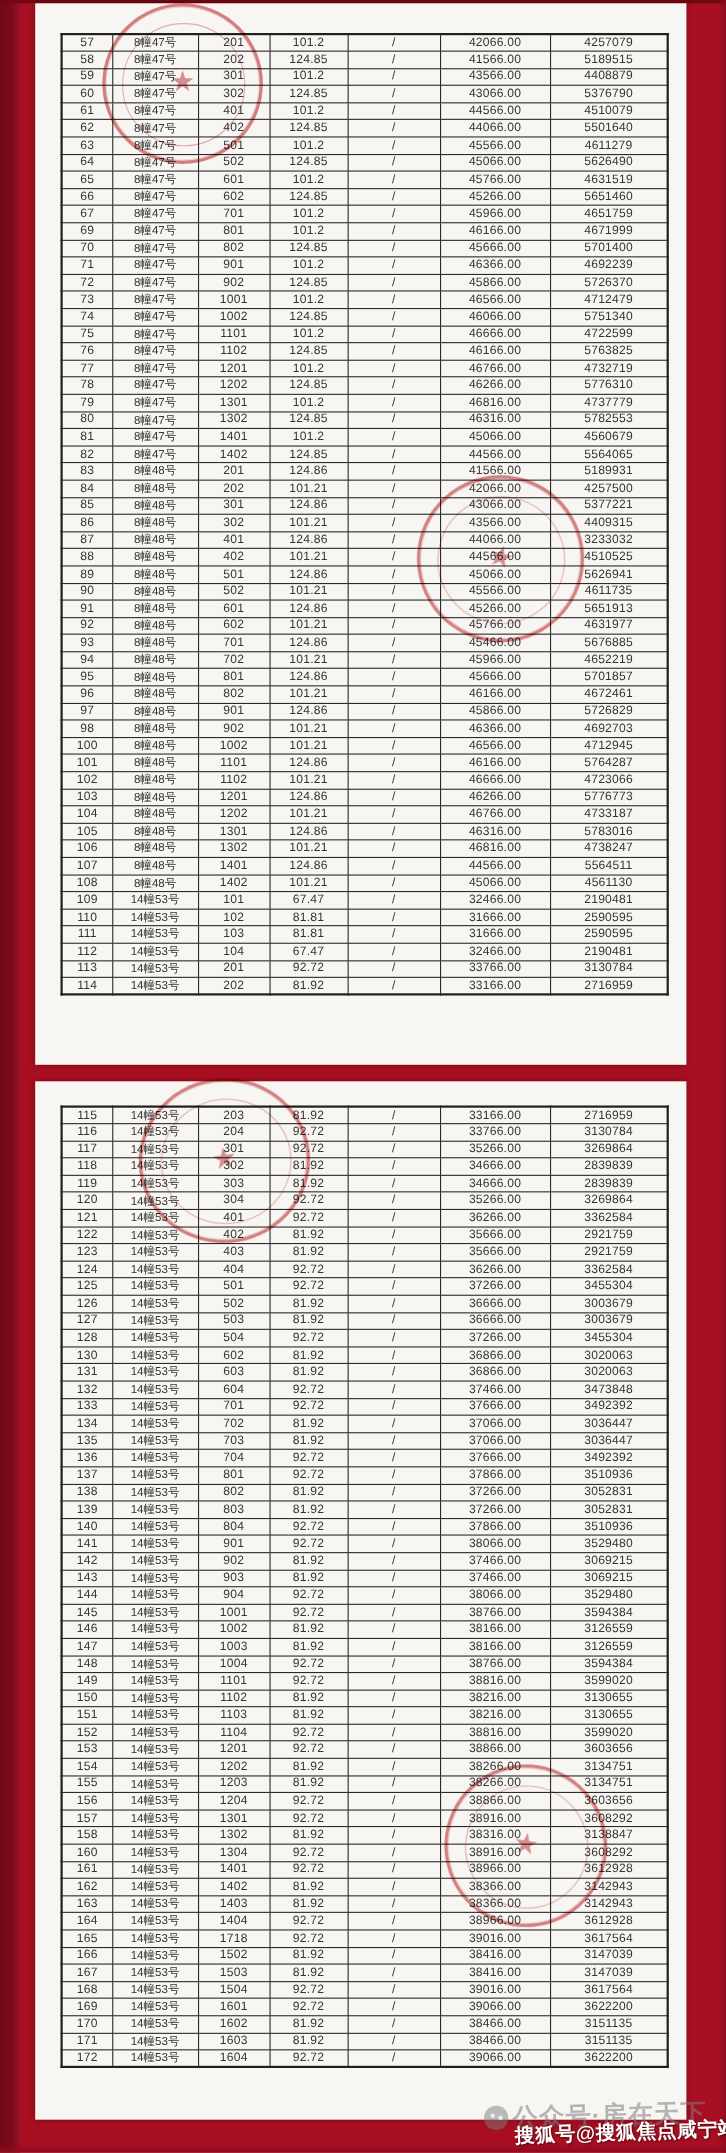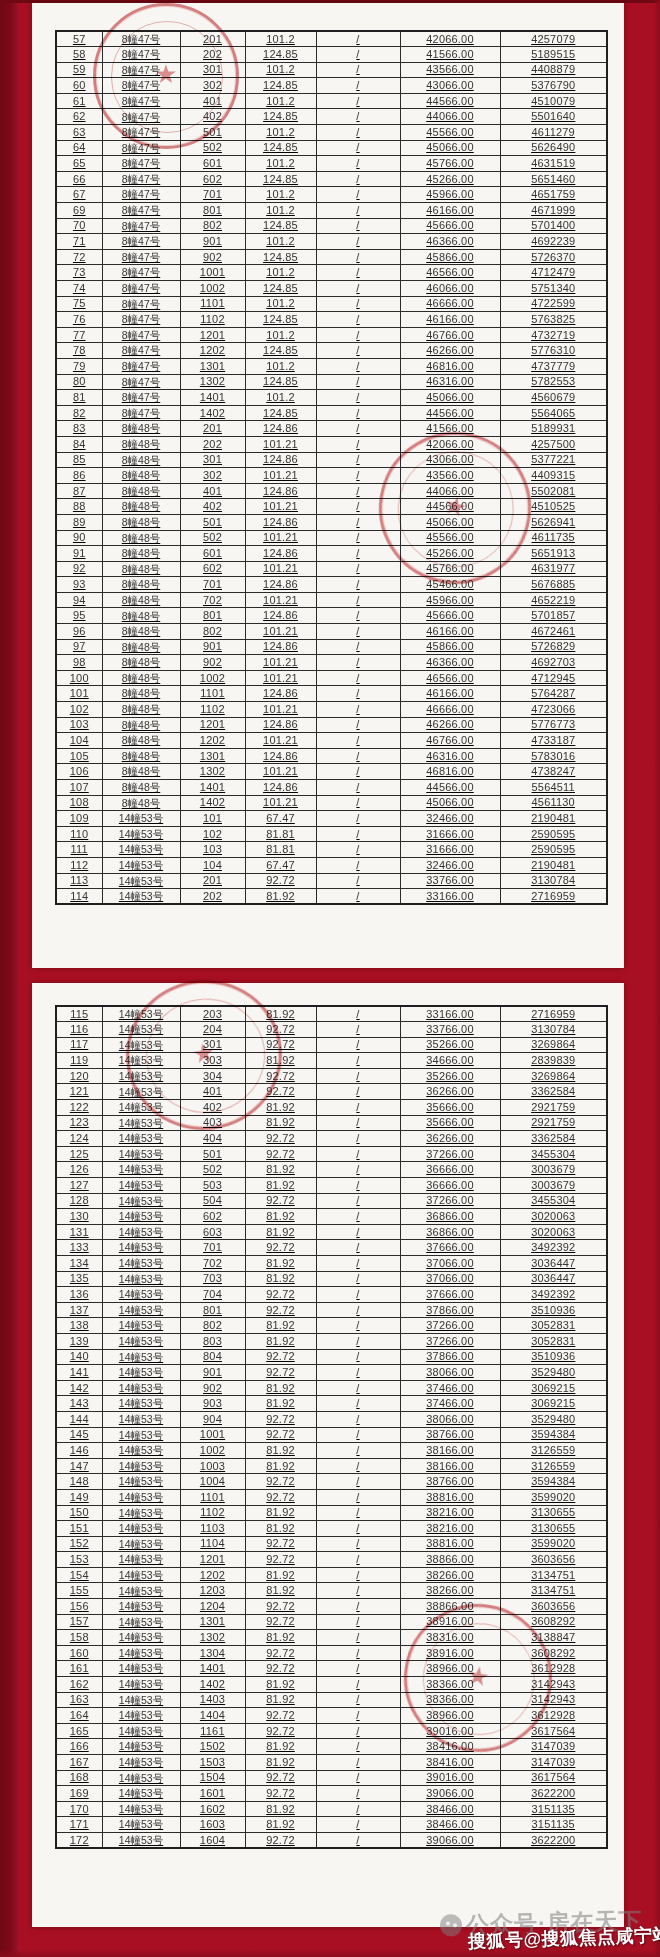--- a/index.html
+++ b/index.html
@@ -24,21 +24,21 @@
 
   .ptable{border-collapse:collapse;table-layout:fixed;width:553px;
     position:absolute;left:23px;background:transparent;}
   .t1{top:27px;} .t2{top:22px;}
   .ptable td{
     border:1px solid #2b2b2b;height:15.6px;padding:0;box-sizing:border-box;
     text-align:center;vertical-align:middle;
     font-size:11px;color:#343434;letter-spacing:.2px;line-height:1;
     white-space:nowrap;overflow:hidden;
   }
-  .ptable{border:2px solid #1f1f1f;text-decoration:underline;}
+  .ptable{border:2px solid #1f1f1f;}
   .ptable td:nth-child(2){letter-spacing:0;font-size:10.5px;}
 
   
   .stamp{position:absolute;border-radius:50%;
     border:3px solid rgba(196,56,60,.62);
     box-shadow:inset 0 0 0 1px rgba(196,56,60,.18);
     mix-blend-mode:multiply;pointer-events:none;z-index:6;
     filter:blur(.4px);}
   .stamp .ring{position:absolute;left:11%;top:11%;width:78%;height:78%;
     border-radius:50%;border:1.5px solid rgba(196,56,60,.38);}
@@ -345,21 +345,21 @@
           <td>43566.00</td>
           <td>4409315</td>
         </tr>
         <tr>
           <td>87</td>
           <td>8幢48号</td>
           <td>401</td>
           <td>124.86</td>
           <td>/</td>
           <td>44066.00</td>
-          <td>5502081</td>
+          <td>3233032</td>
         </tr>
         <tr>
           <td>88</td>
           <td>8幢48号</td>
           <td>402</td>
           <td>101.21</td>
           <td>/</td>
           <td>44566.00</td>
           <td>4510525</td>
         </tr>
@@ -625,29 +625,38 @@
         <tr>
           <td>117</td>
           <td>14幢53号</td>
           <td>301</td>
           <td>92.72</td>
           <td>/</td>
           <td>35266.00</td>
           <td>3269864</td>
         </tr>
         <tr>
-          <td>119</td>
-          <td>14幢53号</td>
-          <td>303</td>
+          <td>118</td>
+          <td>14幢53号</td>
+          <td>302</td>
           <td>81.92</td>
           <td>/</td>
           <td>34666.00</td>
           <td>2839839</td>
         </tr>
         <tr>
+          <td>119</td>
+          <td>14幢53号</td>
+          <td>303</td>
+          <td>81.92</td>
+          <td>/</td>
+          <td>34666.00</td>
+          <td>2839839</td>
+        </tr>
+        <tr>
           <td>120</td>
           <td>14幢53号</td>
           <td>304</td>
           <td>92.72</td>
           <td>/</td>
           <td>35266.00</td>
           <td>3269864</td>
         </tr>
         <tr>
           <td>121</td>
@@ -733,20 +742,29 @@
         <tr>
           <td>131</td>
           <td>14幢53号</td>
           <td>603</td>
           <td>81.92</td>
           <td>/</td>
           <td>36866.00</td>
           <td>3020063</td>
         </tr>
         <tr>
+          <td>132</td>
+          <td>14幢53号</td>
+          <td>604</td>
+          <td>92.72</td>
+          <td>/</td>
+          <td>37466.00</td>
+          <td>3473848</td>
+        </tr>
+        <tr>
           <td>133</td>
           <td>14幢53号</td>
           <td>701</td>
           <td>92.72</td>
           <td>/</td>
           <td>37666.00</td>
           <td>3492392</td>
         </tr>
         <tr>
           <td>134</td>
@@ -1014,21 +1032,21 @@
           <td>14幢53号</td>
           <td>1404</td>
           <td>92.72</td>
           <td>/</td>
           <td>38966.00</td>
           <td>3612928</td>
         </tr>
         <tr>
           <td>165</td>
           <td>14幢53号</td>
-          <td>1161</td>
+          <td>1718</td>
           <td>92.72</td>
           <td>/</td>
           <td>39016.00</td>
           <td>3617564</td>
         </tr>
         <tr>
           <td>166</td>
           <td>14幢53号</td>
           <td>1502</td>
           <td>81.92</td>

